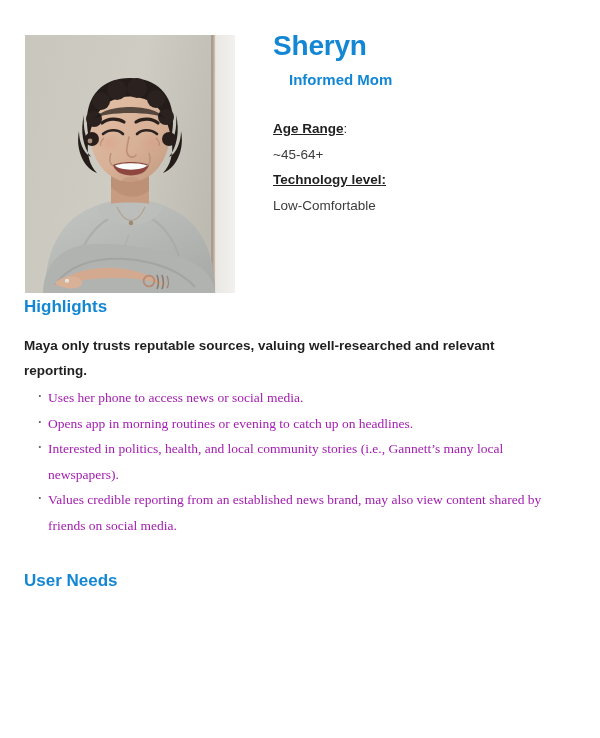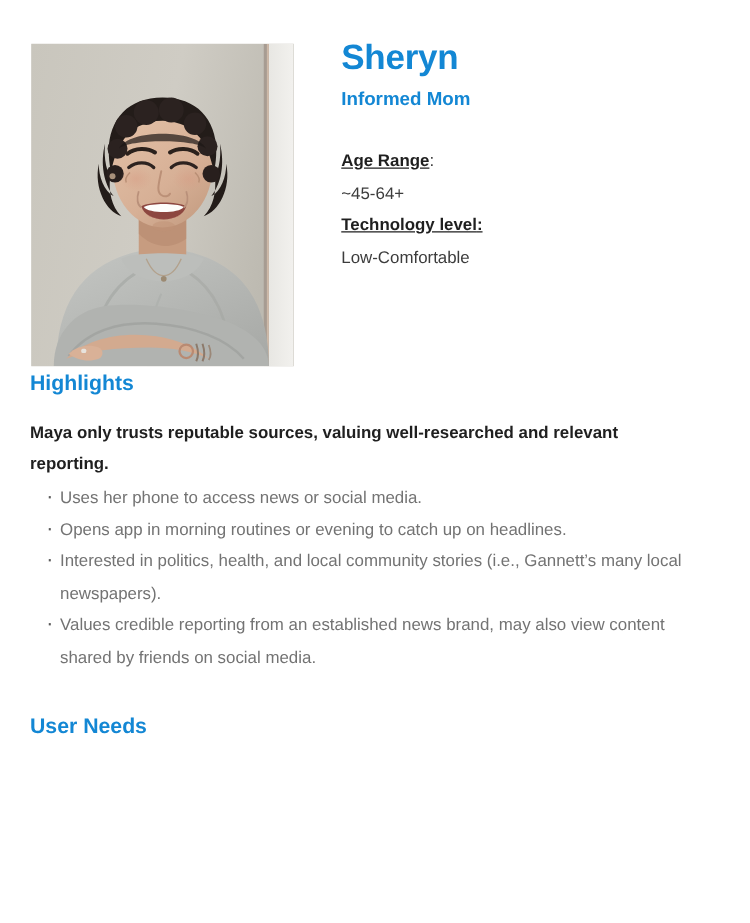--- a/index.html
+++ b/index.html
@@ -49,21 +49,21 @@
     font-weight: bold;
     color: #1387d4;
     line-height: 1.15;
     margin: 0;
     letter-spacing: -0.2px;
   }
   .persona-role {
     font-size: 15px;
     font-weight: bold;
     color: #1387d4;
-    margin: 9px 0 0 0;
+    margin: 9px 0 0 16px;
     line-height: 1.2;
   }
 
   .attr-list {
     margin: 27px 0 0 0;
     padding: 0;
     list-style: none;
   }
   .attr-row {
     font-size: 13.5px;
@@ -105,23 +105,24 @@
     list-style: none;
     margin: 2px 0 0 0;
     padding: 0;
   }
   #user-needs-bullets { margin-top: 14px; }
 
   .bullet {
     position: relative;
     font-size: 13.5px;
     line-height: 25.5px;
-    color: #737373;
+    color: #a21caf;
     padding-left: 24px;
     max-width: 545px;
+    font-family: Liberation Serif, serif;
   }
   .bullet::before {
     content: "\00B7";
     position: absolute;
     left: 13px;
     top: -1px;
     font-size: 17px;
     line-height: 25.5px;
     color: #5a5a5a;
   }

